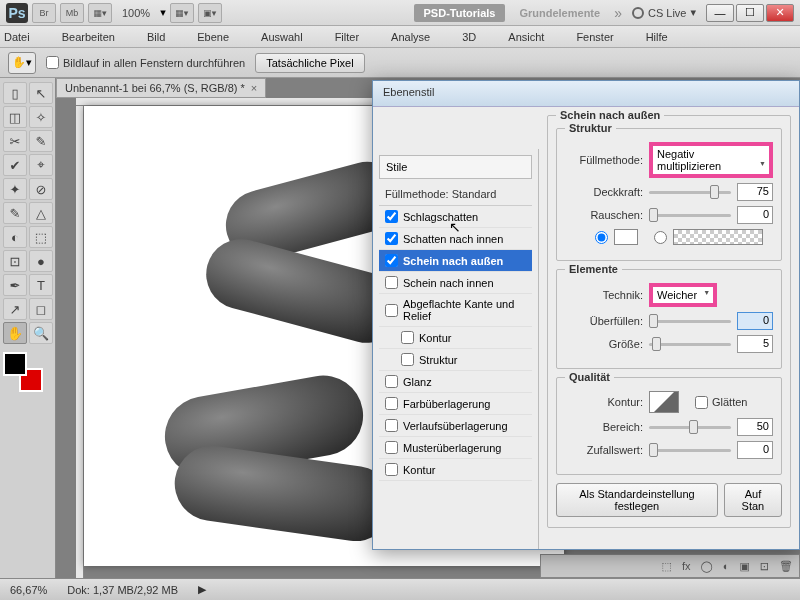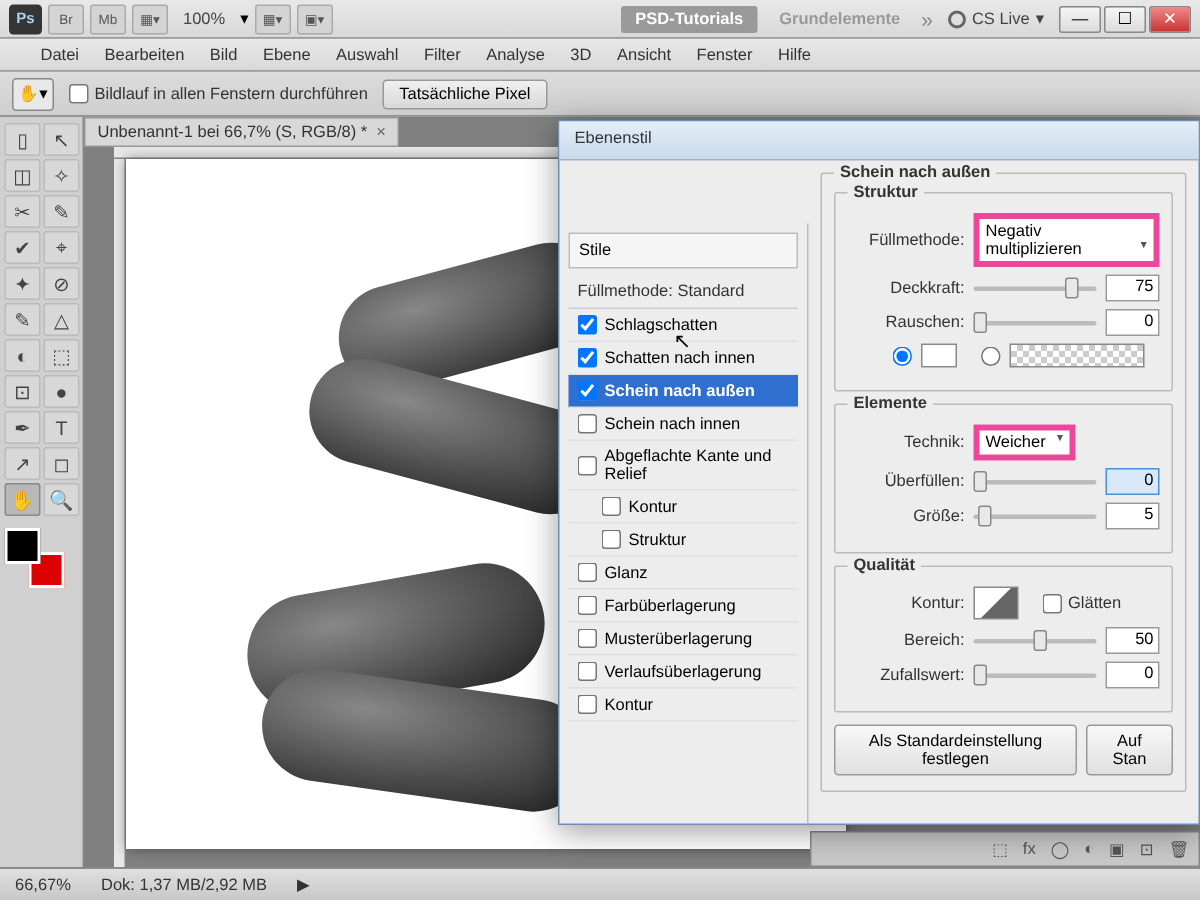--- a/index.html
+++ b/index.html
@@ -1,32 +1,32 @@
 <!DOCTYPE html>
 <html><head>
 <meta charset="utf-8">
 <style>
 * { box-sizing: border-box; margin: 0; padding: 0; font-family: Tahoma, sans-serif; font-size: 11px; }
 body { background: #464646; width: 800px; height: 600px; overflow: hidden; position: relative; }
 .topbar { background: linear-gradient(#e8e8e8, #d8d8d8); height: 26px; display: flex; align-items: center; padding: 0 6px; gap: 4px; border-bottom: 1px solid #aaa; }
-.ps-icon { width: 22px; height: 20px; background: #353535; color: #a8d4ec; font-weight: bold; font-size: 10px; display: flex; align-items: center; justify-content: center; border-radius: 3px; }
+.ps-icon { width: 22px; height: 20px; background: #353535; color: #a8d4ec; font-weight: bold; font-size: 14px; display: flex; align-items: center; justify-content: center; border-radius: 3px; }
 .top-btn { width: 24px; height: 20px; background: #d4d4d4; border: 1px solid #aaa; border-radius: 2px; display: flex; align-items: center; justify-content: center; color: #555; font-size: 9px; }
 .zoom { color: #444; padding: 0 6px; }
 .top-spacer { flex: 1; }
 .psd-tut { background: #9a9a9a; color: #fff; padding: 3px 10px; border-radius: 2px; font-weight: bold; }
 .grund { color: #999; padding: 0 10px; font-weight: bold; }
 .chev { color: #888; font-size: 14px; }
 .cslive { color: #444; padding: 0 6px; display: flex; align-items: center; gap: 4px; }
 .cslive-circle { width: 12px; height: 12px; border: 2px solid #666; border-radius: 50%; }
 .winctrl { display: flex; gap: 2px; }
 .wbtn { width: 28px; height: 18px; border: 1px solid #888; border-radius: 2px; display: flex; align-items: center; justify-content: center; font-size: 11px; }
 .wmin { background: linear-gradient(#f5f5f5,#ddd); }
 .wmax { background: linear-gradient(#f5f5f5,#ddd); }
 .wclose { background: linear-gradient(#e88,#c33); color: #fff; }
-.menubar { background: linear-gradient(#e8e8e8, #d8d8d8); height: 22px; display: flex; align-items: center; padding: 0 27px; gap: 17px; border-bottom: 1px solid #aaa; }
+.menubar { background: linear-gradient(#e8e8e8, #d8d8d8); height: 22px; display: flex; align-items: center; padding: 0 4px; gap: 32px; border-bottom: 1px solid #aaa; }
 .menubar span { color: #333; cursor: default; }
 .optbar { background: linear-gradient(#dcdcdc, #cecece); height: 30px; display: flex; align-items: center; padding: 0 8px; gap: 10px; border-bottom: 1px solid #999; }
 .hand-tool { width: 28px; height: 22px; background: #e8e8e8; border: 1px solid #888; border-radius: 3px; display: flex; align-items: center; justify-content: center; }
 .chk-label { display: flex; align-items: center; gap: 4px; color: #333; }
 .opt-btn { background: linear-gradient(#f0f0f0,#d8d8d8); border: 1px solid #999; padding: 3px 10px; border-radius: 3px; }
 .workspace { position: absolute; top: 78px; left: 0; right: 0; bottom: 22px; display: flex; }
 .toolbox { width: 56px; background: #d0d0d0; border-right: 1px solid #888; padding: 4px 3px; }
 .tool-grid { display: grid; grid-template-columns: 24px 24px; gap: 2px; }
 .tool { width: 24px; height: 22px; background: #d8d8d8; border: 1px solid #bbb; border-radius: 2px; display: flex; align-items: center; justify-content: center; font-size: 13px; color: #444; }
 .tool.active { background: #b8b8b8; border-color: #888; }
@@ -221,25 +221,25 @@
           <div class="style-item">
             <input type="checkbox" style="">
             <span>Glanz</span>
           </div>
           <div class="style-item">
             <input type="checkbox" style="">
             <span>Farbüberlagerung</span>
           </div>
           <div class="style-item">
             <input type="checkbox" style="">
+            <span>Verlaufsüberlagerung</span>
+          </div>
+          <div class="style-item">
+            <input type="checkbox" style="">
             <span>Musterüberlagerung</span>
-          </div>
-          <div class="style-item">
-            <input type="checkbox" style="">
-            <span>Verlaufsüberlagerung</span>
           </div>
           <div class="style-item">
             <input type="checkbox" style="">
             <span>Kontur</span>
           </div>
         </div>
     </div>
     <div class="settings">
       <div class="fieldset" style="padding-top:2px">
         <div class="legend">Schein nach außen</div>

